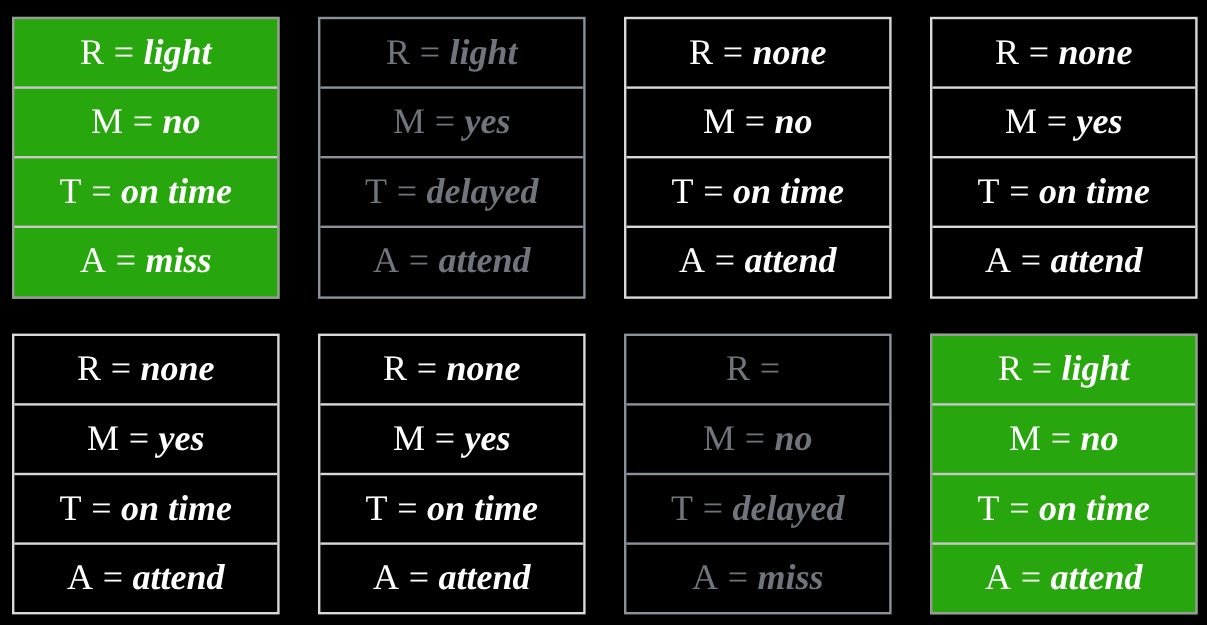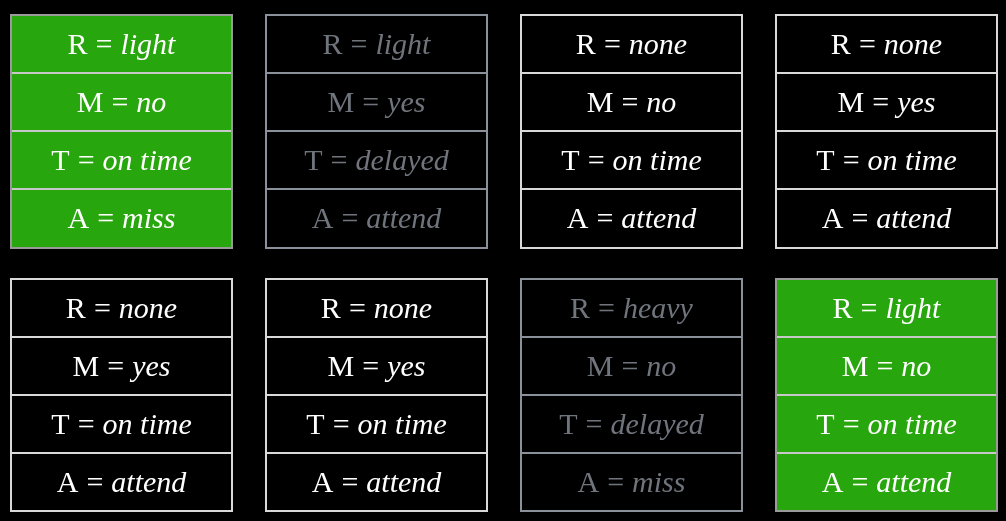--- a/index.html
+++ b/index.html
@@ -54,21 +54,21 @@
   }
   .card.highlighted {
     background: var(--highlight-green, #28a60d);
     border-color: var(--border-highlight, #9a9a9a);
   }
   .card.highlighted .row + .row {
     border-top-color: var(--border-highlight-inner, #c8c8c8);
   }
   .eq { margin: 0 8px; font-style: normal; }
   .var { font-style: normal; }
-  .val { font-style: italic; }
+  .val { font-style: italic; font-weight: bold; }
 </style>
 </head>
 <body>
 
 <div class="stage">
   <div class="grid">
 
     <div class="card highlighted">
       <div class="row">
         <span class="var">R</span>
@@ -204,21 +204,20 @@
         <span class="var">A</span>
         <span class="eq">=</span>
         <span class="val">attend</span>
       </div>
     </div>
 
     <div class="card dimmed">
       <div class="row">
         <span class="var">R</span>
         <span class="eq">=</span>
-        <span class="val">heavy</span>
       </div>
       <div class="row">
         <span class="var">M</span>
         <span class="eq">=</span>
         <span class="val">no</span>
       </div>
       <div class="row">
         <span class="var">T</span>
         <span class="eq">=</span>
         <span class="val">delayed</span>

